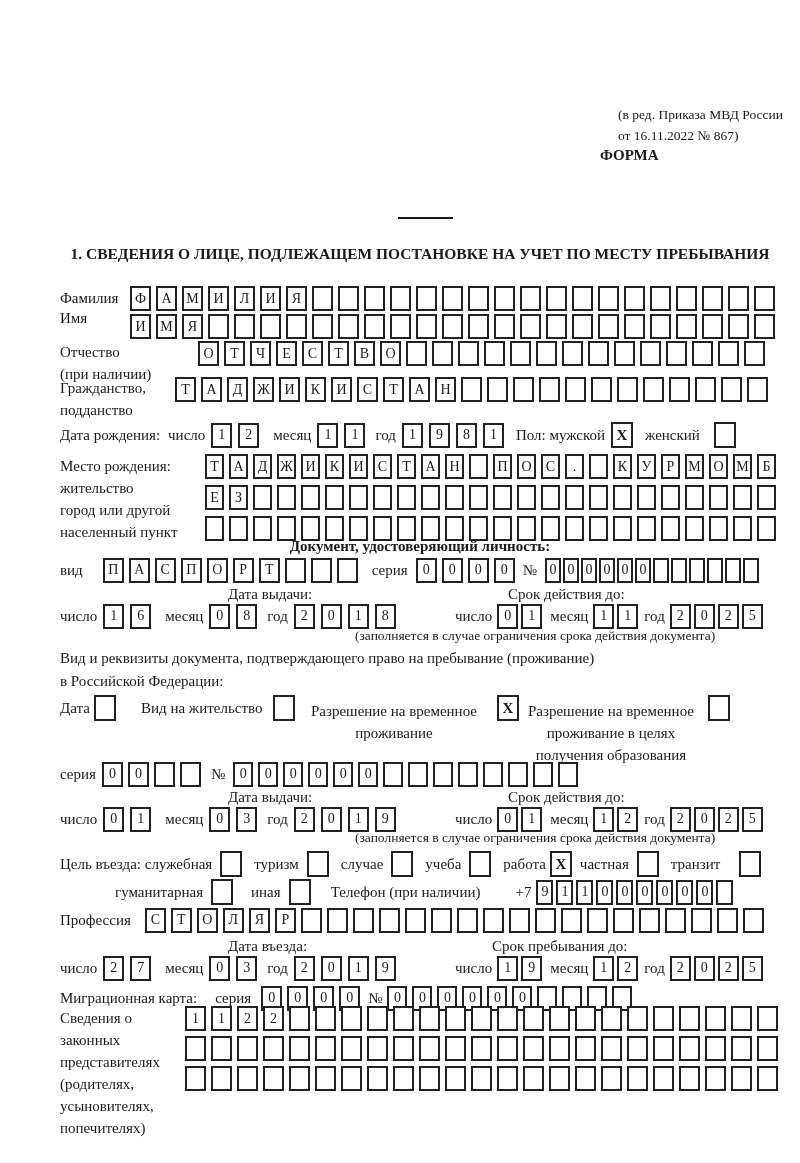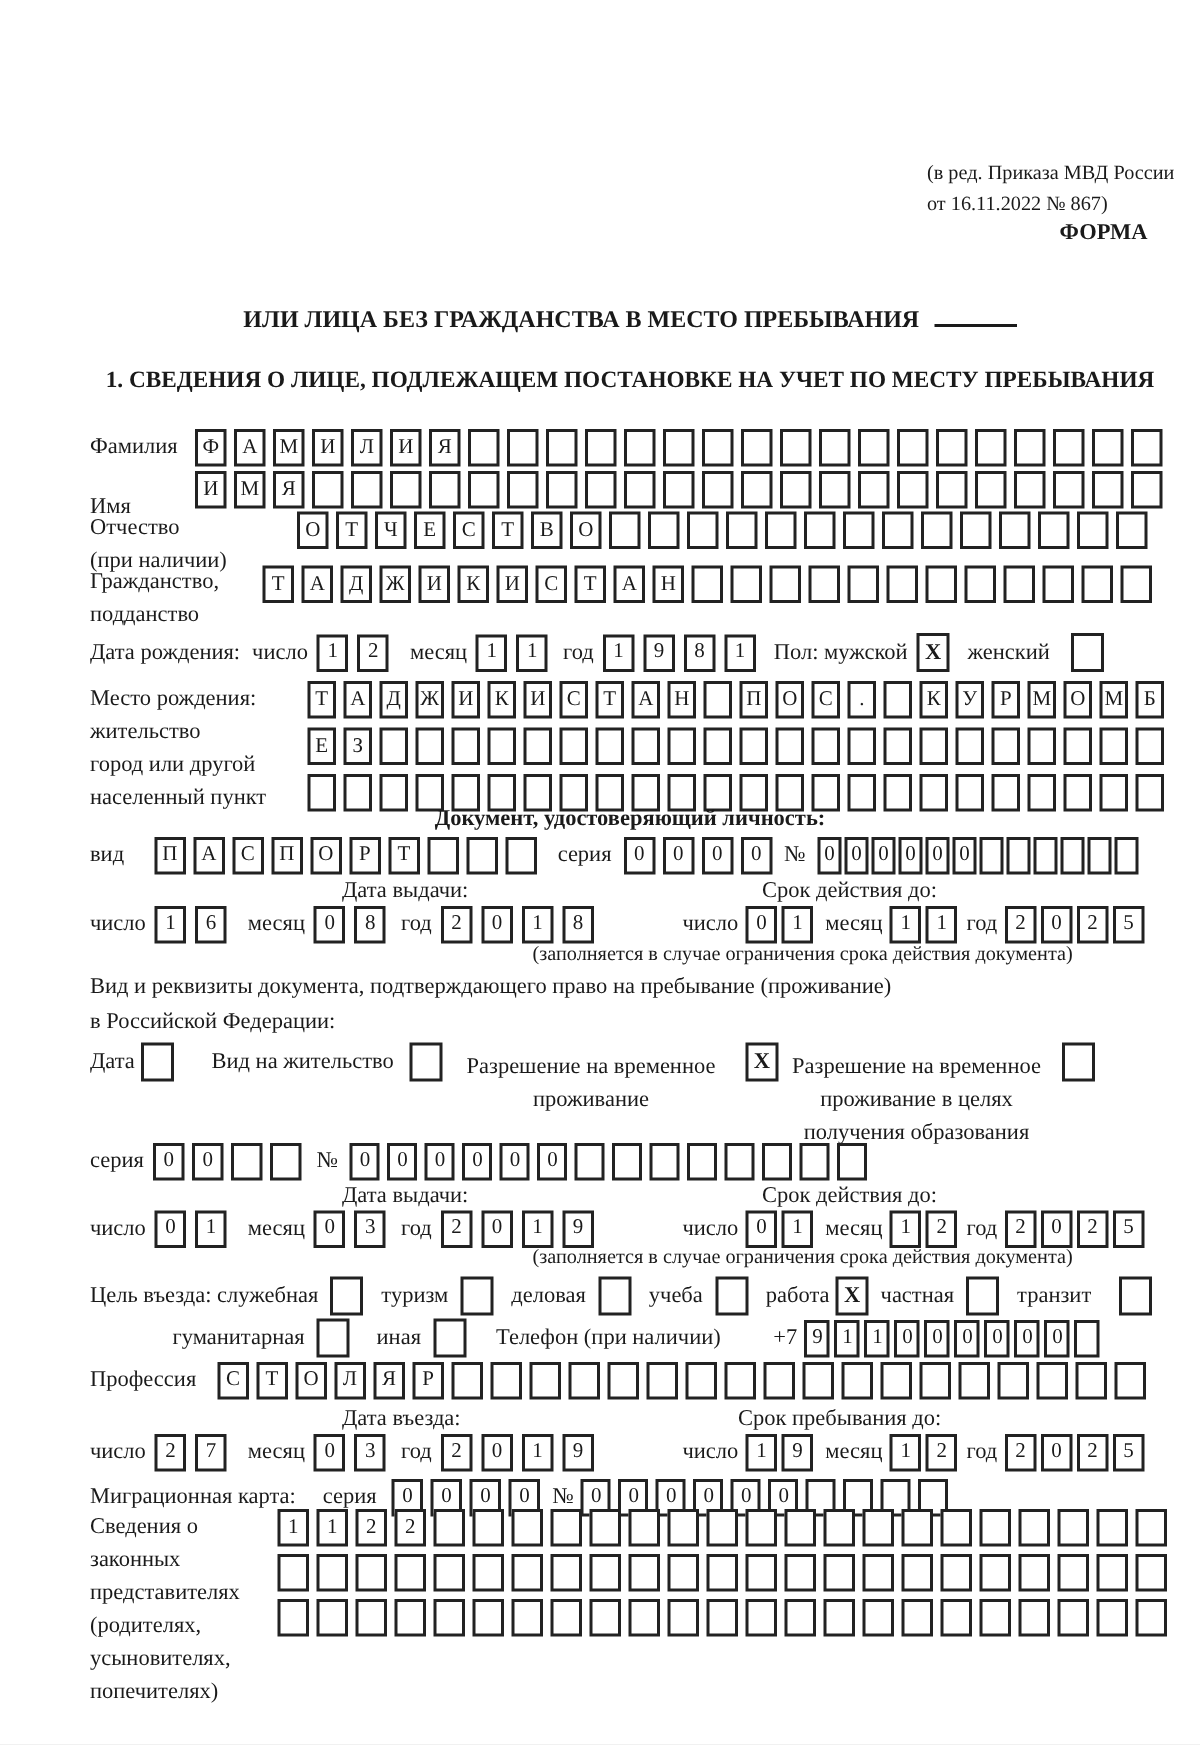--- a/index.html
+++ b/index.html
@@ -2,21 +2,21 @@
 <html><head>
 <meta charset="utf-8">
 <style>
   *{margin:0;padding:0;box-sizing:border-box}
   html,body{background:#e8e8e8}
   #page{position:relative;width:800px;height:1163px;background:#ffffff;margin:0 auto;
         font-family:"Liberation Serif","DejaVu Serif",serif;color:#1a1a1a;font-size:15px;overflow:hidden}
   .abs{position:absolute}
   .b{font-weight:bold}
   .c{text-align:center}
-  .r{text-align:right}
+  .r{}
   .sm-t{font-size:13.5px}
   .lab{white-space:nowrap}
   .grp{position:absolute;display:flex;align-items:center;height:26px;white-space:nowrap}
   .cells{display:inline-flex;gap:5px;flex:none}
   .cell{width:21px;height:25px;border:2px solid #222;display:inline-flex;align-items:center;justify-content:center;
         font-size:14px;flex:none;background:#fff}
   .cells.w19 .cell{width:19px}
   .cells.w20 .cell{width:20px}
   .cells.w17 .cell{width:17px}
   .cells.w16 .cell{width:16px}
@@ -34,21 +34,21 @@
 
 <div id="page">
 
   <div class="abs lh21 sm-t" style="left:618px;top:104px">
     <div>(в ред. Приказа МВД России</div>
     <div>от 16.11.2022 № 867)</div>
   </div>
   <div class="abs b r" style="left:600px;top:147px;width:165px">ФОРМА</div>
 
   <div class="abs c b" style="left:40px;top:205px;width:760px;font-size:16px">
-    <span>ИЛИ ЛИЦА БЕЗ ГРАЖДАНСТВА В МЕСТО ПРЕБЫВАНИЯ</span><span class="uline"></span>
+    <span class="uline"></span>
   </div>
   <div class="abs c b" style="left:40px;top:245px;width:760px;font-size:15.5px">1. СВЕДЕНИЯ О ЛИЦЕ, ПОДЛЕЖАЩЕМ ПОСТАНОВКЕ НА УЧЕТ ПО МЕСТУ ПРЕБЫВАНИЯ</div>
 
   <div class="abs lab" style="left:60px;top:290px">Фамилия</div>
   <div class="abs cells" style="left:130px;top:286px">
       <span class="cell">Ф</span>
       <span class="cell">А</span>
       <span class="cell">М</span>
       <span class="cell">И</span>
       <span class="cell">Л</span>
@@ -67,21 +67,21 @@
       <span class="cell"></span>
       <span class="cell"></span>
       <span class="cell"></span>
       <span class="cell"></span>
       <span class="cell"></span>
       <span class="cell"></span>
       <span class="cell"></span>
       <span class="cell"></span>
     </div>
 
-  <div class="abs lab" style="left:60px;top:330px">Имя</div>
+  <div class="abs lab" style="left:60px;top:310px">Имя</div>
   <div class="abs cells" style="left:130px;top:314px">
       <span class="cell">И</span>
       <span class="cell">М</span>
       <span class="cell">Я</span>
       <span class="cell"></span>
       <span class="cell"></span>
       <span class="cell"></span>
       <span class="cell"></span>
       <span class="cell"></span>
       <span class="cell"></span>
@@ -436,21 +436,21 @@
         <span class="cell">5</span>
       </span>
   </div>
   <div class="abs sm-t" style="left:355px;top:830px">(заполняется в случае ограничения срока действия документа)</div>
 
   <div class="grp" style="left:60px;top:851px">
     <span class="lab" style="margin-right:8px">Цель въезда: служебная</span>
     <span class="cb" style="margin-right:12px"></span>
     <span class="lab" style="margin-right:8px">туризм</span>
     <span class="cb" style="margin-right:12px"></span>
-    <span class="lab" style="margin-right:8px">деловая</span>
+    <span class="lab" style="margin-right:8px">случае</span>
     <span class="cb" style="margin-right:12px"></span>
     <span class="lab" style="margin-right:8px">учеба</span>
     <span class="cb" style="margin-right:12px"></span>
     <span class="lab" style="margin-right:4px">работа</span>
     <span class="cb" style="margin-right:8px">X</span>
     <span class="lab" style="margin-right:8px">частная</span>
     <span class="cb" style="margin-right:12px"></span>
     <span class="lab" style="margin-right:19px">транзит</span>
     <span class="cb"></span>
   </div>

